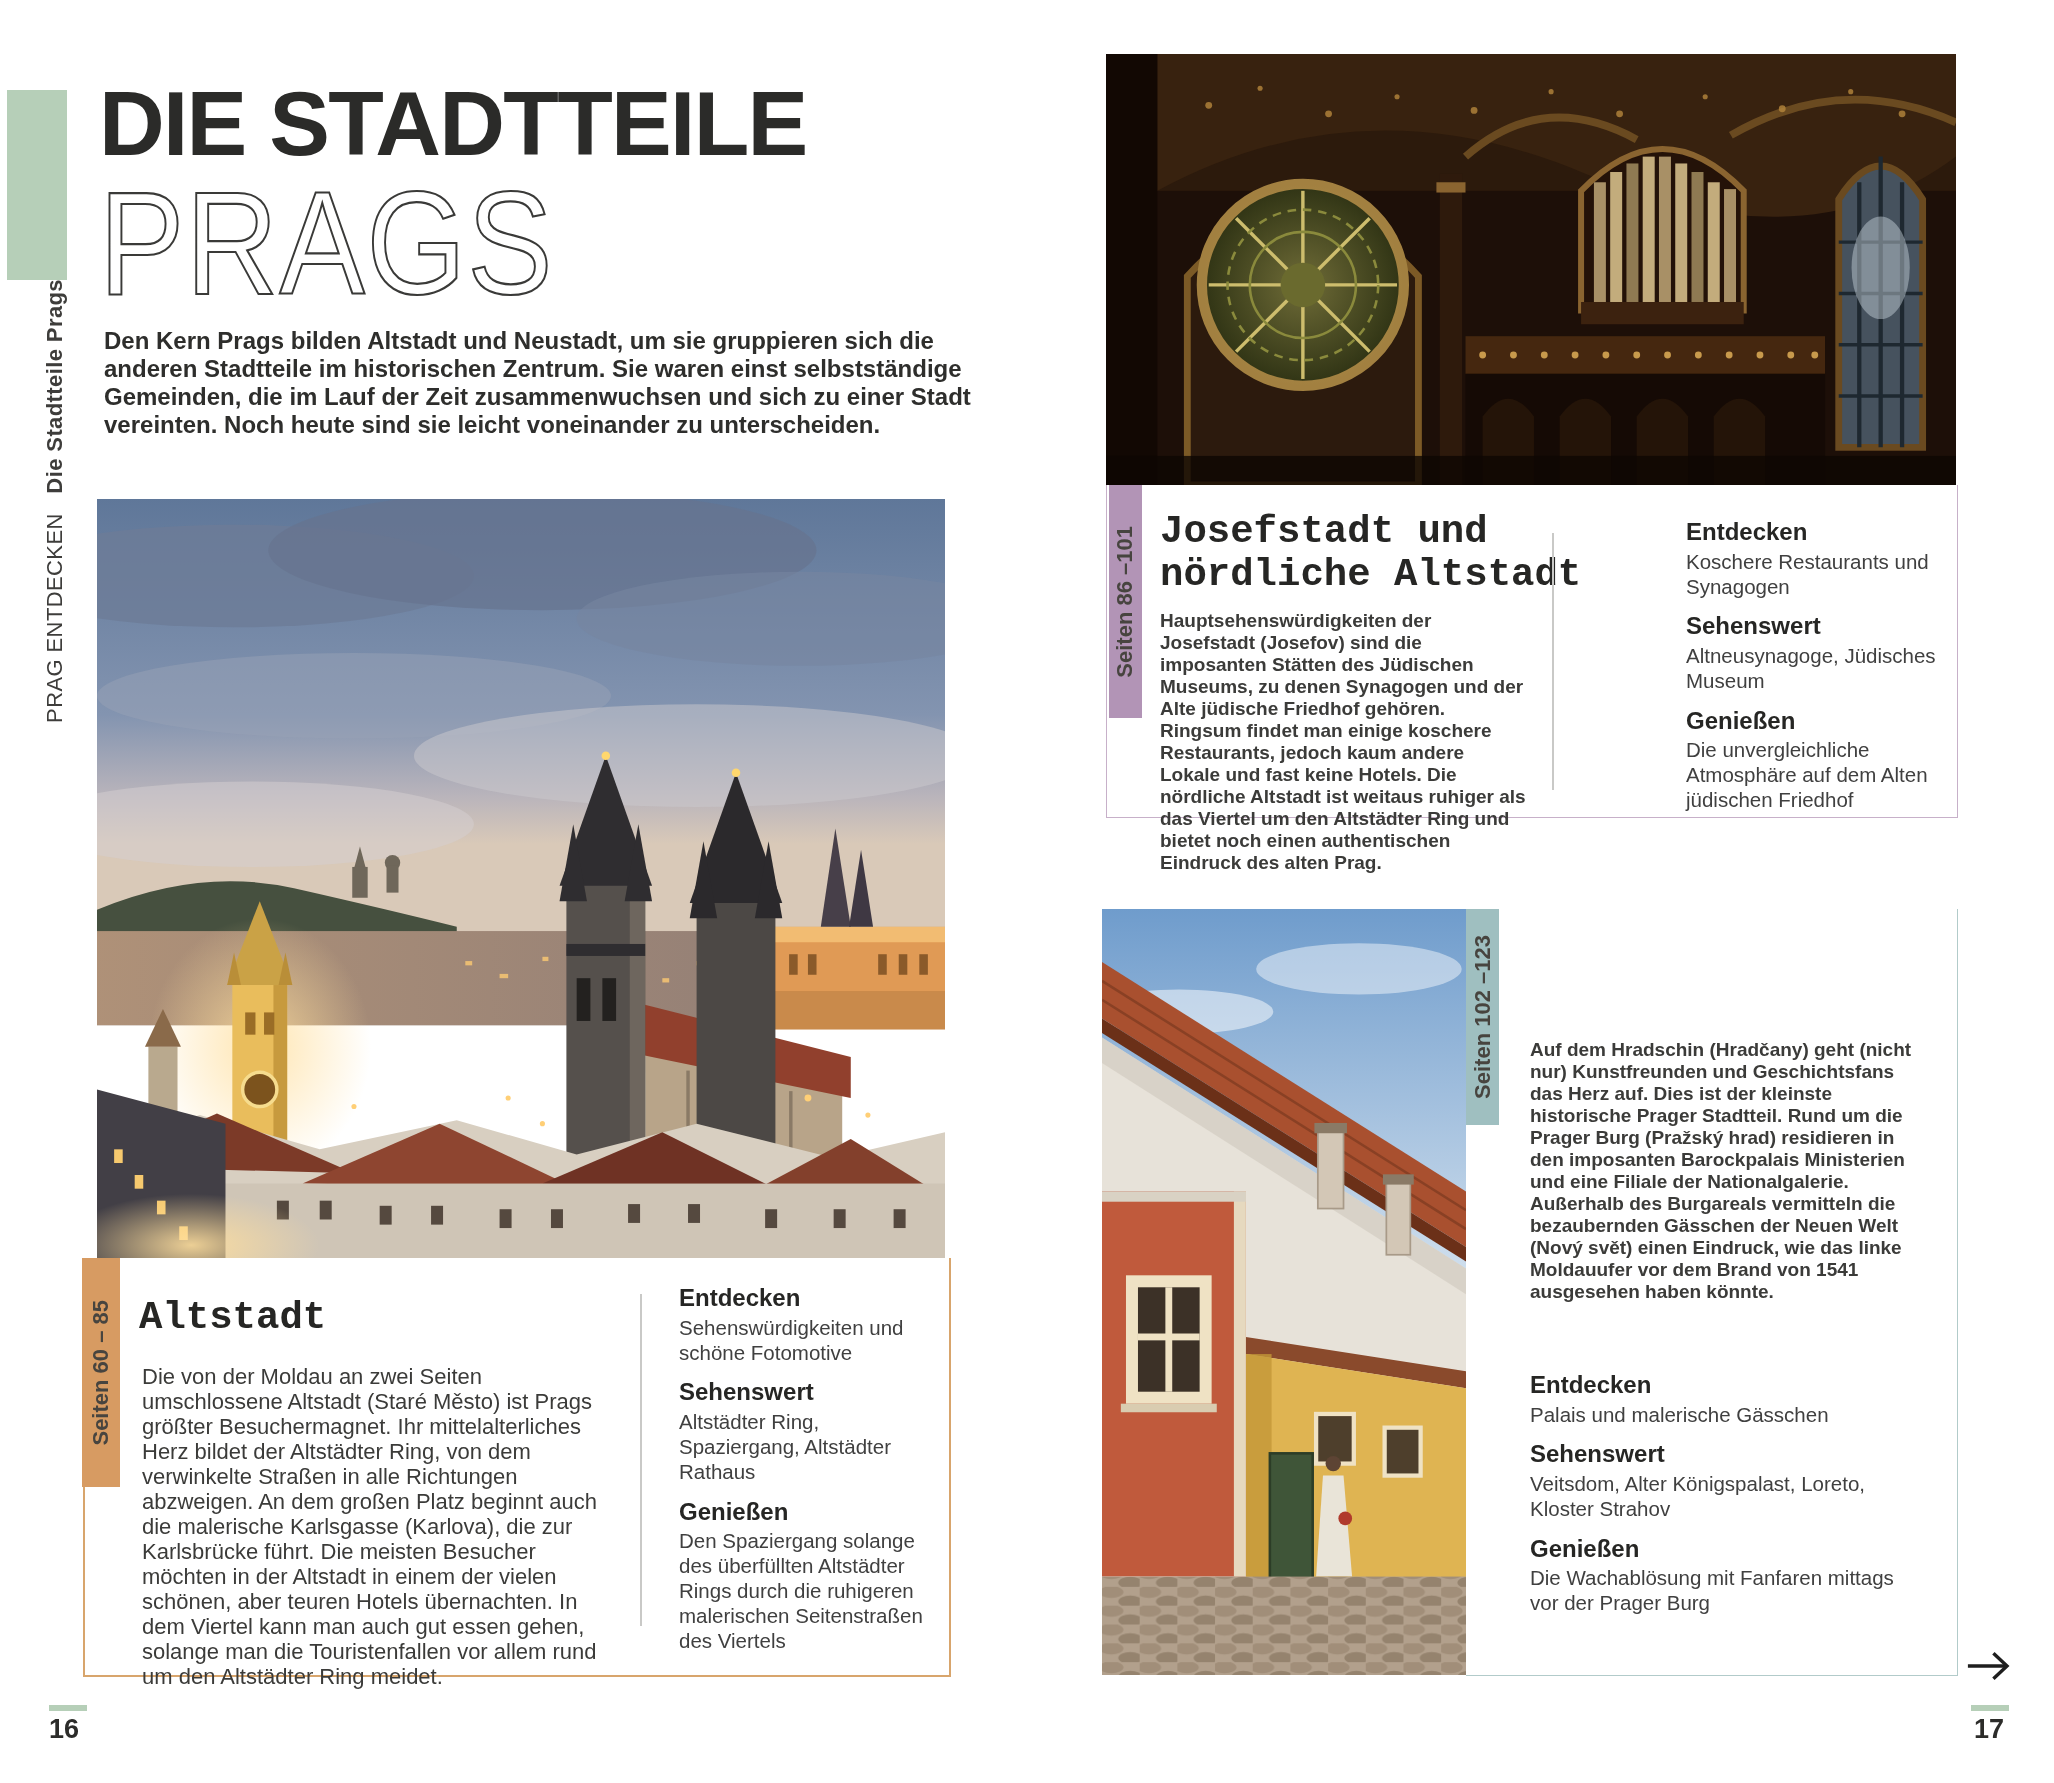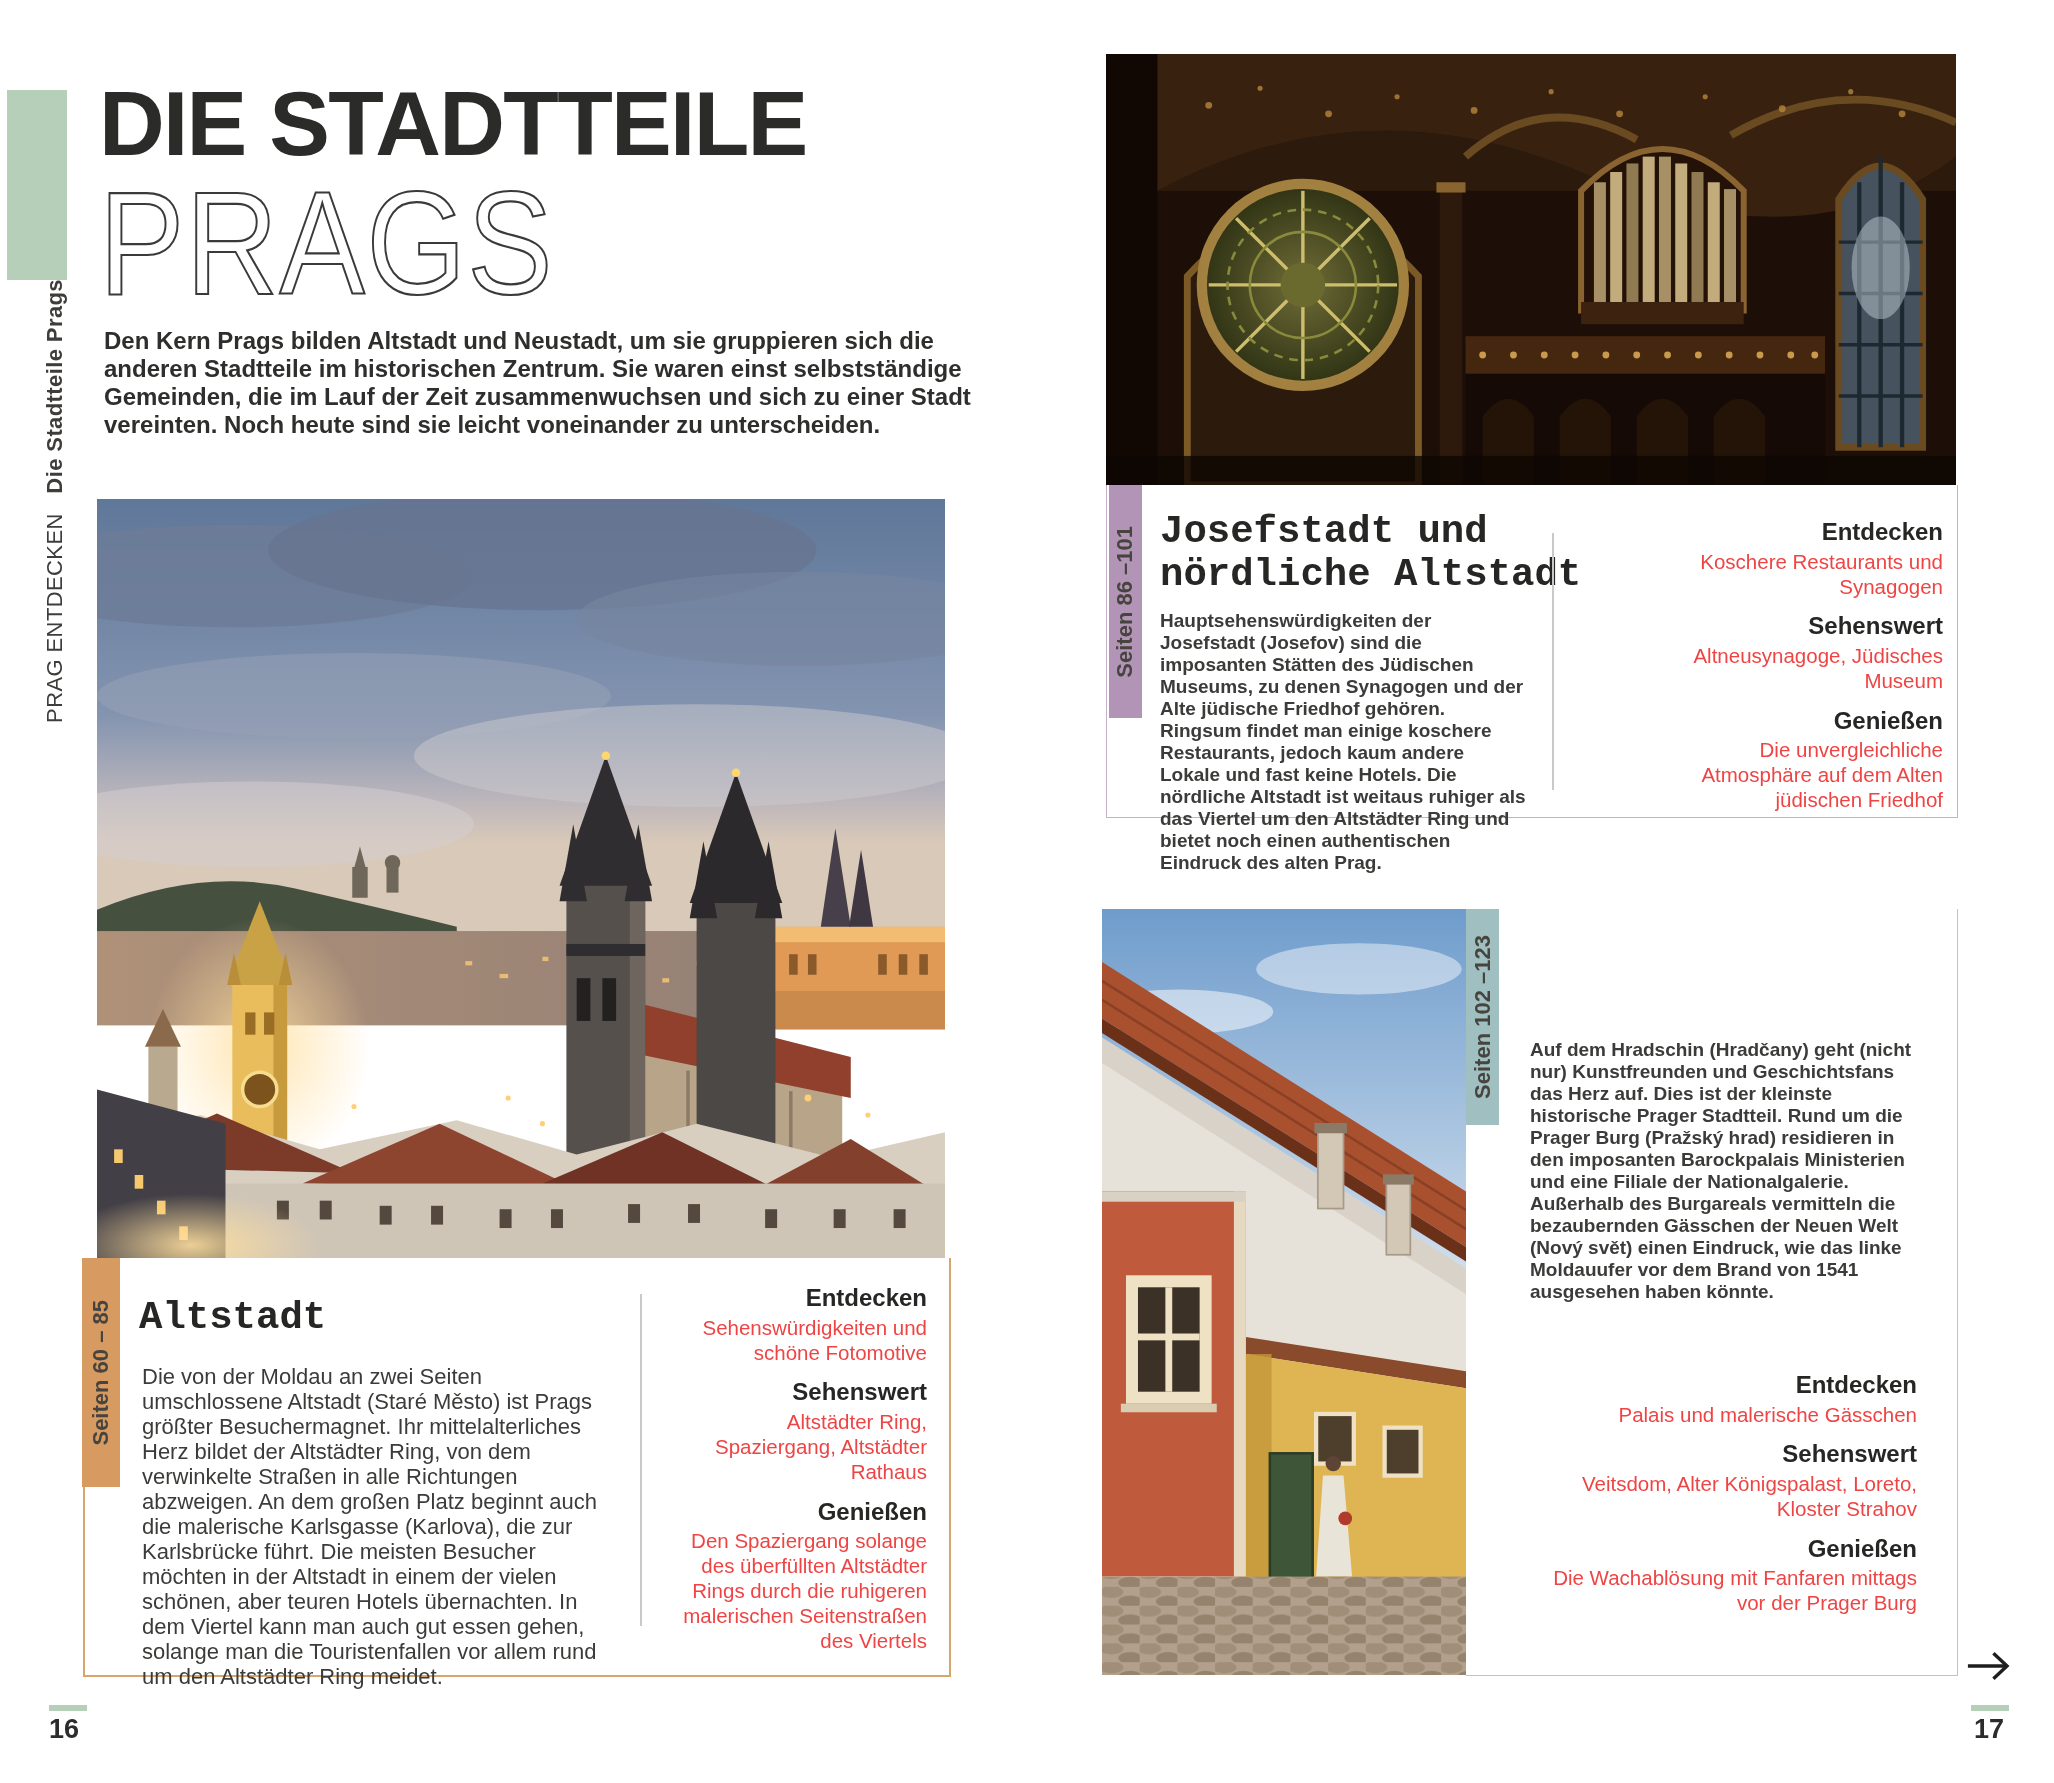--- a/index.html
+++ b/index.html
@@ -24,23 +24,23 @@
   .box{background:#fff;}
   .box-altstadt{left:83px;top:1258px;width:864px;height:417px;
      border-left:2.6px solid #d8a56c;border-right:2.6px solid #d8a56c;border-bottom:2.6px solid #d8a56c;}
   .bar{display:flex;align-items:center;justify-content:center;}
   .bar .vtext{font-size:22px;font-weight:700;color:#47443f;}
   .bar-orange{left:-2.6px;top:0;width:38px;height:229px;background:#d79b62;}
   .sec-title{font-size:39px;font-weight:700;color:#262624;line-height:43px;font-family:Liberation Mono, monospace;}
   .sec-body{font-size:22px;line-height:25px;color:#3b3b39;}
   .body-sm{font-size:19px;line-height:22px;font-weight:bold;}
   .divider{background:#c9c9c7;width:1.7px;}
-  .feat{margin-bottom:13.7px;text-align:right;}
+  .feat{margin-bottom:13.7px;}
   .feat-label{font-size:24px;font-weight:700;color:#262624;margin-bottom:2.6px;}
-  .feat-text{font-size:20.5px;line-height:25px;color:#ef4444;}
+  .feat-text{font-size:20.5px;line-height:25px;color:#404040;}
   
   .photo-syn{left:1106px;top:54px;width:850px;height:431px;}
   .box-josefstadt{left:1106px;top:485px;width:850px;height:332px;
      border-left:1.7px solid #c7b0c9;border-right:1.7px solid #c7b0c9;border-bottom:1.7px solid #c7b0c9;}
   .bar-purple{left:1.7px;top:0;width:33px;height:233px;background:#b294b6;}
   .photo-lane{left:1102px;top:909px;width:364px;height:766px;}
   .box-burg{left:1466px;top:909px;width:491px;height:766px;
      border-right:1.7px solid #b2cbca;border-bottom:1.7px solid #b2cbca;}
   .bar-teal{left:0;top:0;width:33px;height:216px;background:#9fbfc0;}
   

